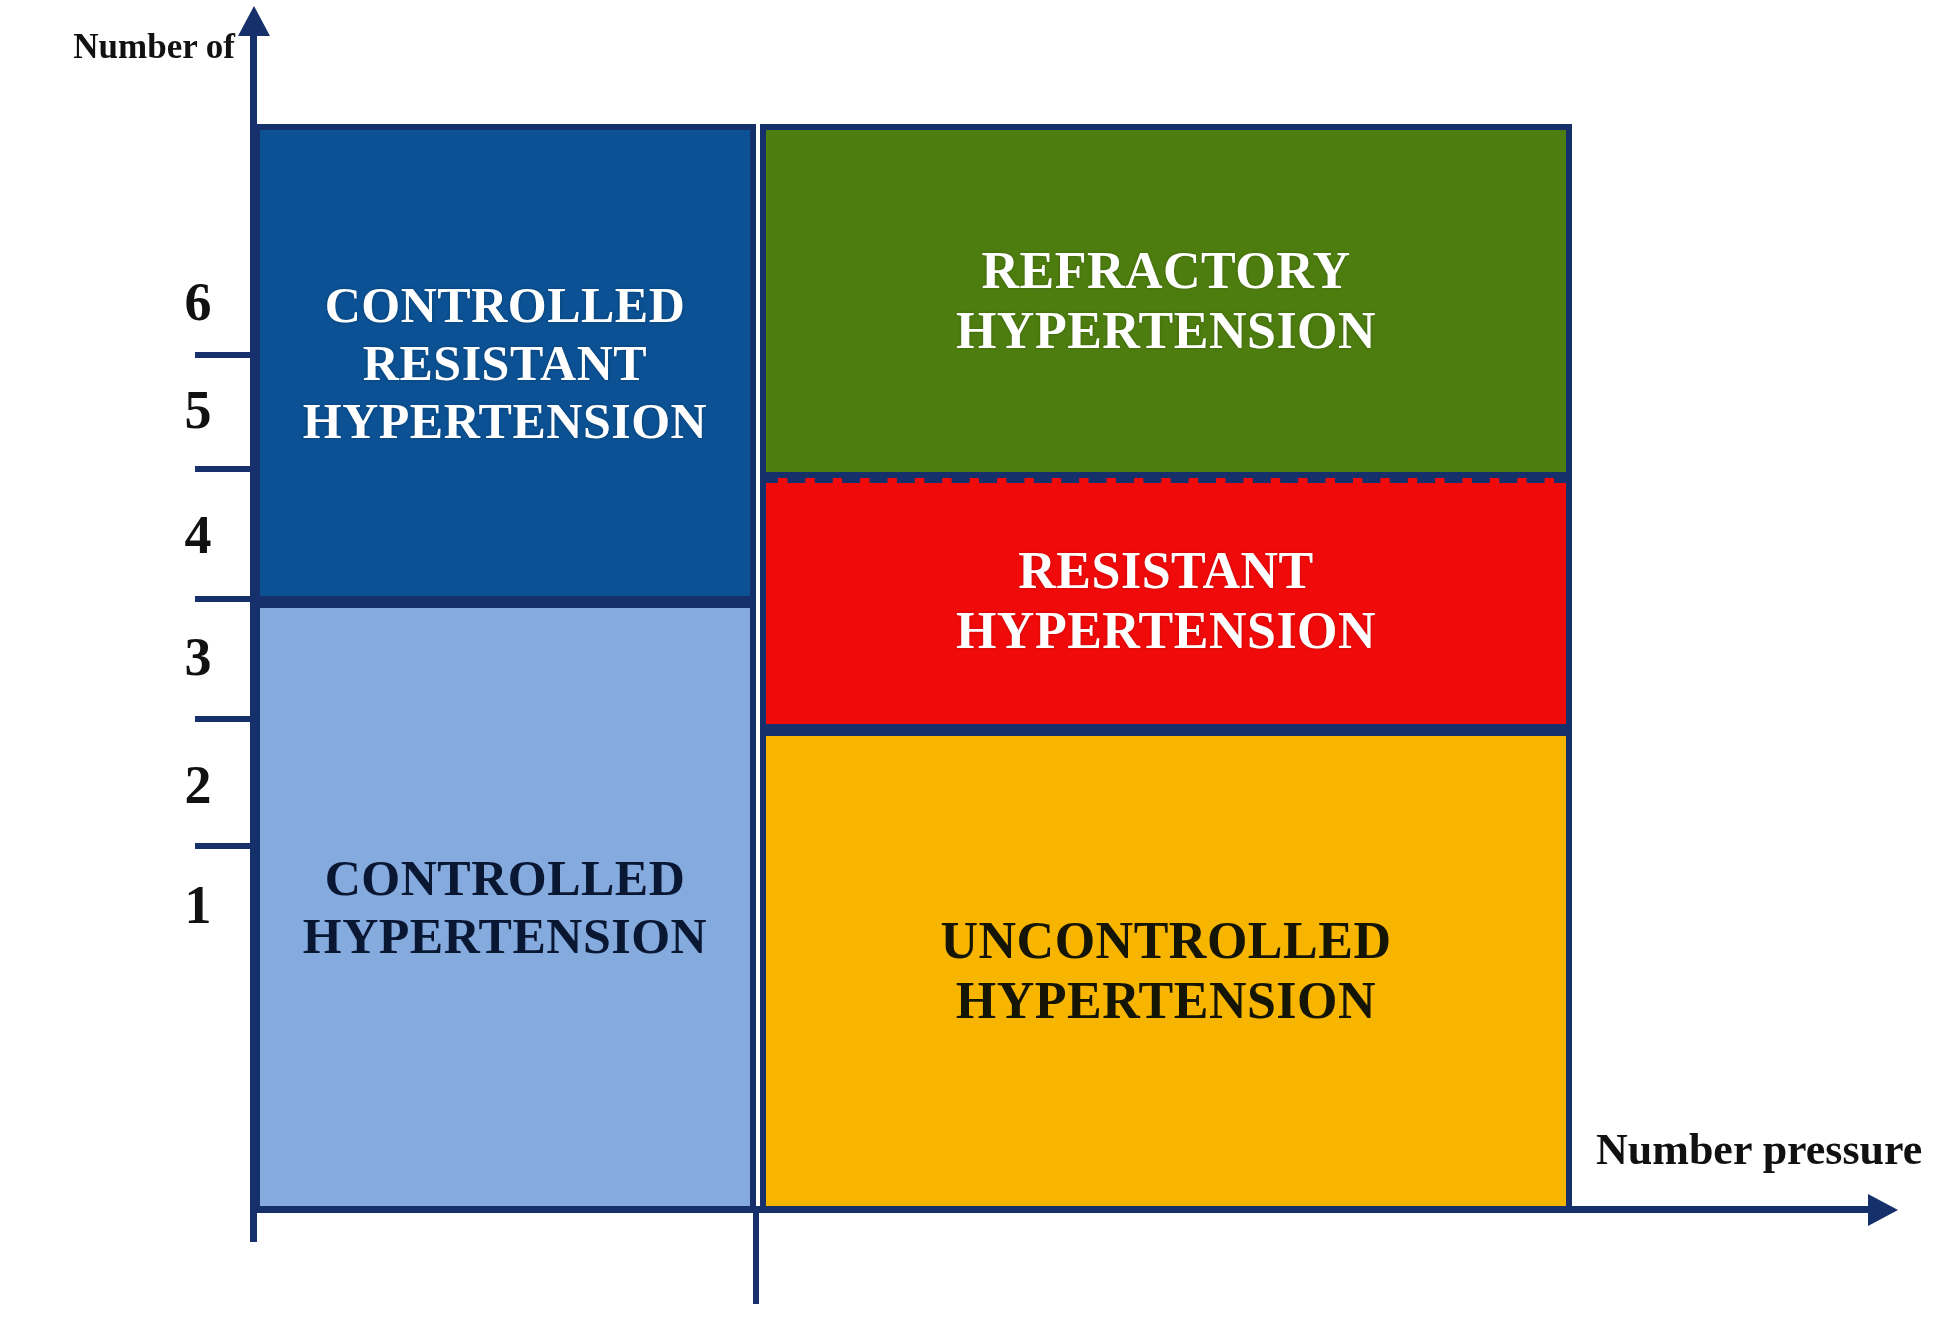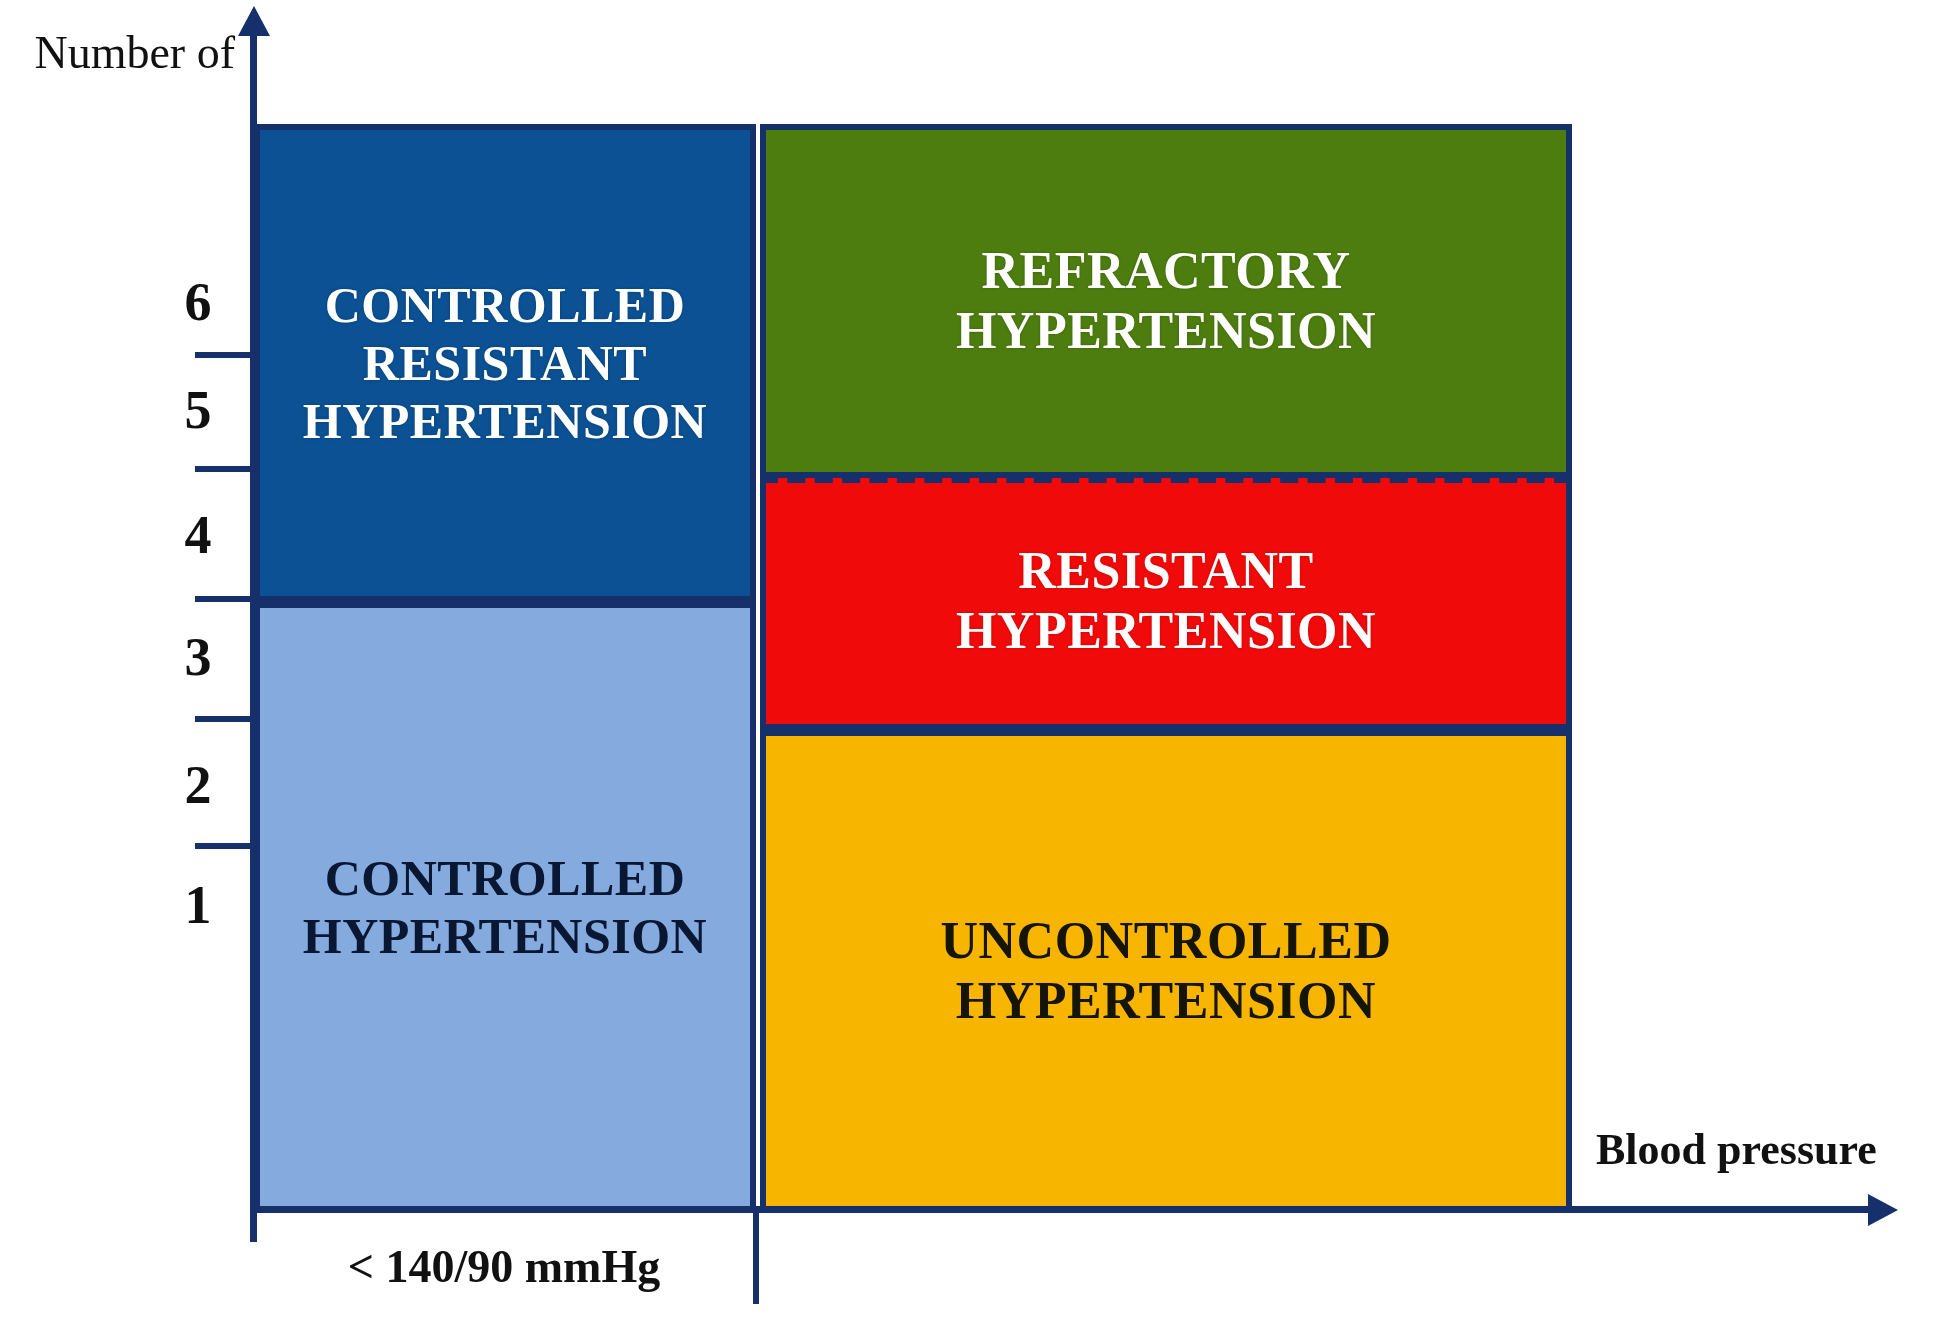--- a/index.html
+++ b/index.html
@@ -24,21 +24,21 @@
   
   .tick{position:absolute;height:6px;width:58px;background:#15306B;left:195px;}
 
   
   .ticknum{position:absolute;right:1730px;width:60px;text-align:center;
      font-size:54px;font-weight:bold;color:#111111;line-height:1;
      font-family:"Liberation Serif","DejaVu Serif",serif;}
 
   
   #y-title{position:absolute;left:10px;top:28px;width:225px;text-align:right;
-     font-size:46px;font-weight:normal;color:#111111;line-height:1.08;}
+     font-size:35px;font-weight:bold;color:#111111;line-height:1.08;}
   #x-title{position:absolute;left:1596px;top:1128px;width:360px;text-align:left;
      font-size:44px;font-weight:bold;color:#111111;line-height:1;white-space:nowrap;}
 
   
   .block{position:absolute;box-sizing:border-box;border:6px solid #15306B;
      display:flex;align-items:center;justify-content:center;text-align:center;
      font-weight:bold;letter-spacing:.5px;line-height:1.16;}
 
   #block-controlled-resistant{left:254px;top:124px;width:502px;height:478px;
      background:#0B5193;color:#ffffff;font-size:50px;
@@ -81,21 +81,21 @@
 
   <div class="axis-line" id="x-axis"></div>
   <div class="arrow-right"></div>
 
   <div id="mid-divider"></div>
 
   <div id="y-title">
     <span class="lbl-line">Number of</span>
   </div>
 
-  <div id="x-title">Blood pressure</div>
+  <div id="x-title">Number pressure</div>
 
   <div class="tick" style="top:352px"></div>
   <div class="tick" style="top:466px"></div>
   <div class="tick" style="top:596px"></div>
   <div class="tick" style="top:716px"></div>
   <div class="tick" style="top:843px"></div>
 
   <div class="ticknum" style="top:275px">6</div>
   <div class="ticknum" style="top:383px">5</div>
   <div class="ticknum" style="top:508px">4</div>
@@ -134,15 +134,14 @@
 
   <div id="dashed-divider"></div>
 
   <div class="block" id="block-uncontrolled">
     <div>
       <span class="lbl-line">UNCONTROLLED</span>
       <span class="lbl-line">HYPERTENSION</span>
     </div>
   </div>
 
-  <div class="xcat" id="xcat-left">&lt; 140/90 mmHg</div>
 
 </div>
 
 </body></html>

